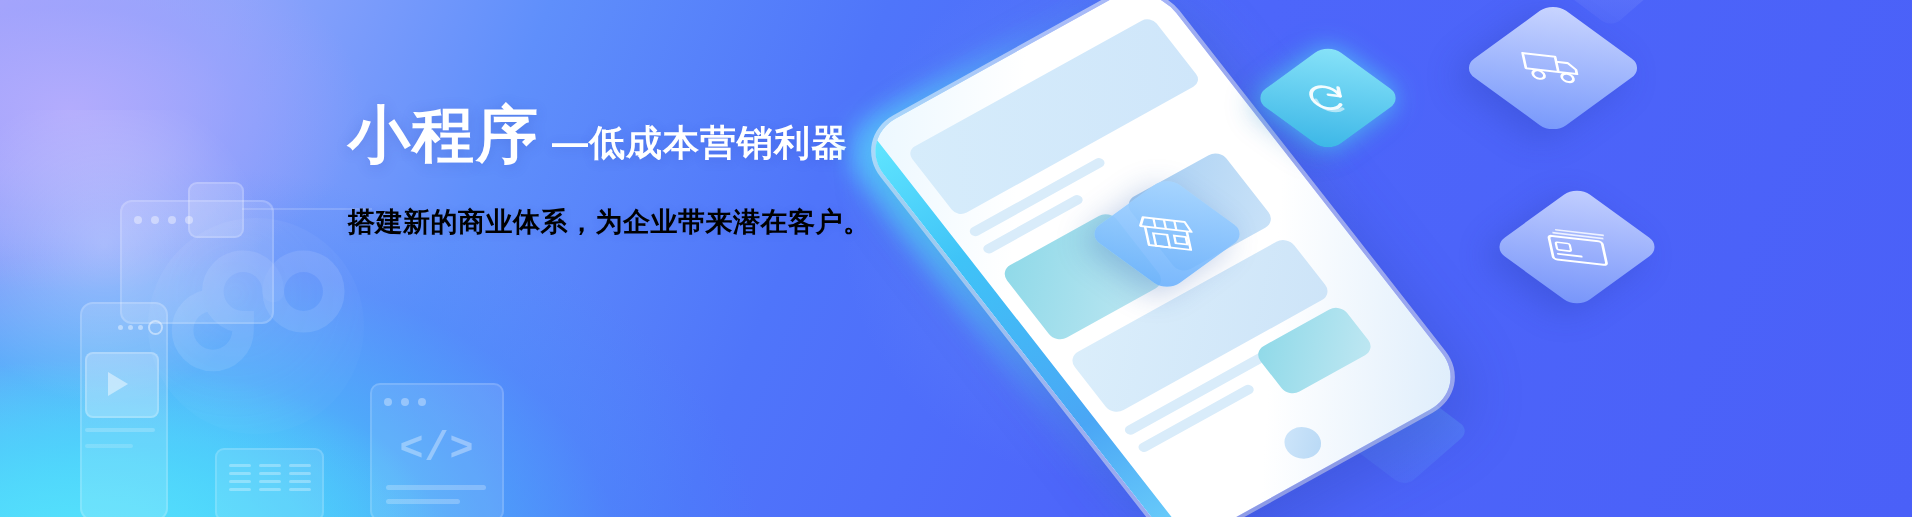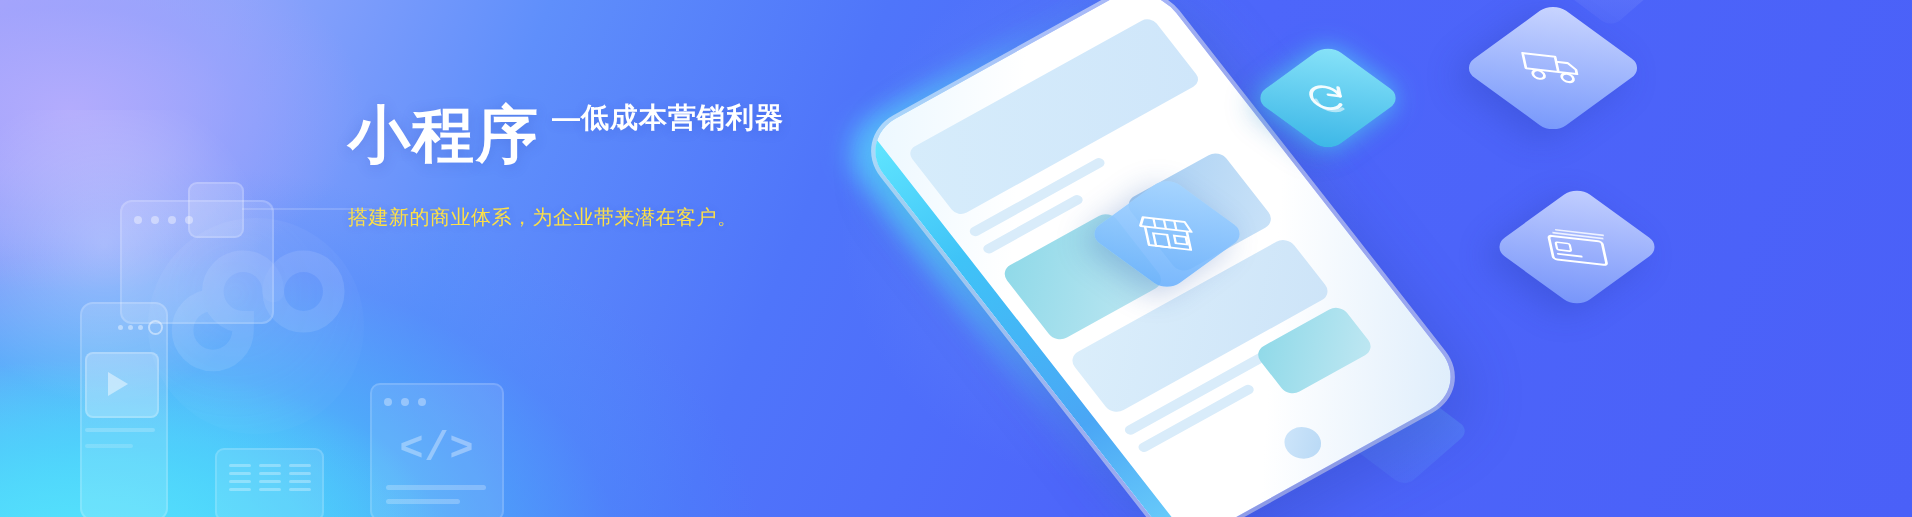--- a/index.html
+++ b/index.html
@@ -94,34 +94,34 @@
   .wm-code .cdots i{width:8px;height:8px;border-radius:50%;background:rgba(255,255,255,.34);display:block;}
   .wm-code .glyph{
     position:absolute;left:0;right:0;top:42px;text-align:center;
     font-family:"Liberation Mono","DejaVu Sans Mono",monospace;
     font-size:40px;font-weight:700;color:rgba(255,255,255,.34);letter-spacing:1px;
   }
   .wm-code .cb{position:absolute;left:14px;height:5px;border-radius:3px;background:rgba(255,255,255,.24);}
 
   
   .copy{position:absolute;left:348px;top:104px;width:620px;}
-  .headline{display:flex;align-items:flex-start;white-space:nowrap;}
+  .headline{display:flex;align-items:flex-end;white-space:nowrap;}
   .headline .h-main{
     font-size:62px;font-weight:700;color:#ffffff;line-height:1;
     letter-spacing:2px;text-shadow:0 2px 14px rgba(40,60,170,.22);
   }
   .headline .h-sub{
-    font-size:28px;font-weight:700;color:#ffffff;line-height:1;
+    font-size:36px;font-weight:700;color:#ffffff;line-height:1;
     margin-left:12px;padding-bottom:5px;letter-spacing:1px;
     text-shadow:0 2px 12px rgba(40,60,170,.20);
   }
   .sublines{margin-top:38px;}
   .sublines p{
-    margin:0 0 14px 0;font-size:20px;color:#fde047;line-height:1.36;
-    letter-spacing:.5px;font-weight:400;text-shadow:0 1px 8px rgba(40,60,170,.16);
+    margin:0 0 14px 0;font-size:27px;color:#000000;line-height:1.36;
+    letter-spacing:.5px;font-weight:700;text-shadow:0 1px 8px rgba(40,60,170,.16);
   }
 
   
   .art{position:absolute;left:880px;top:-30px;width:1032px;height:560px;}
 
   .cube{position:absolute;border-radius:12px;}
   .cube-a{left:205px;top:75px;width:78px;height:78px;transform:rotate(42deg) skew(-6deg,-6deg);
     background:linear-gradient(145deg,rgba(255,255,255,.16),rgba(150,190,255,.07));}
   .cube-b{left:185px;top:330px;width:74px;height:74px;transform:rotate(44deg) skew(-7deg,-7deg);
     background:linear-gradient(145deg,rgba(120,205,255,.26),rgba(120,180,255,.10));}

